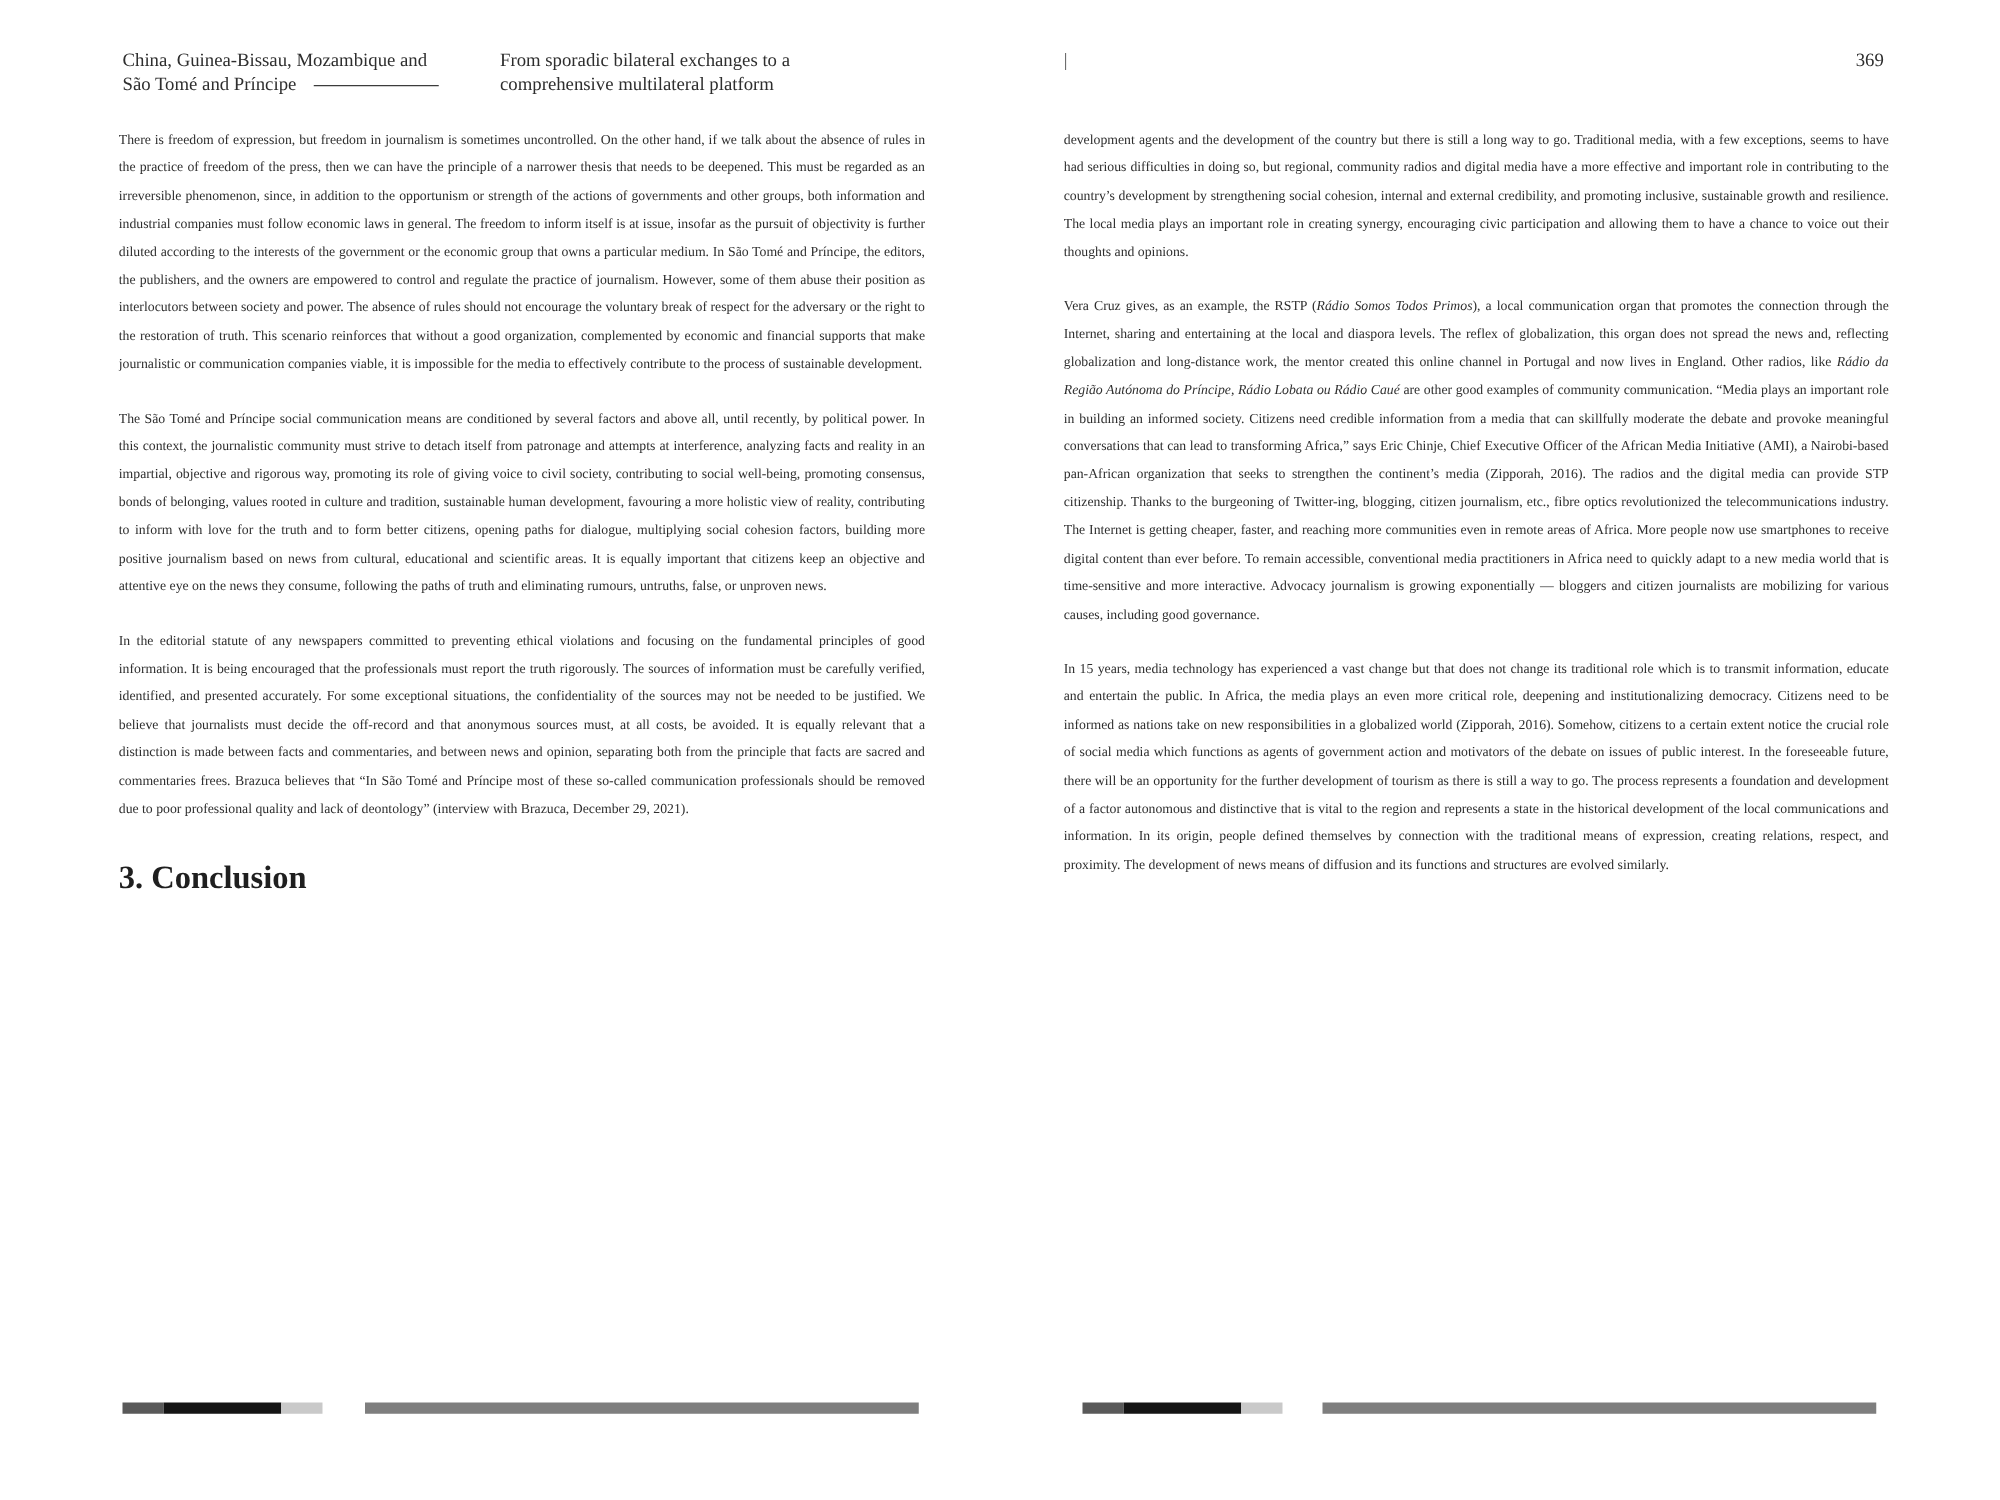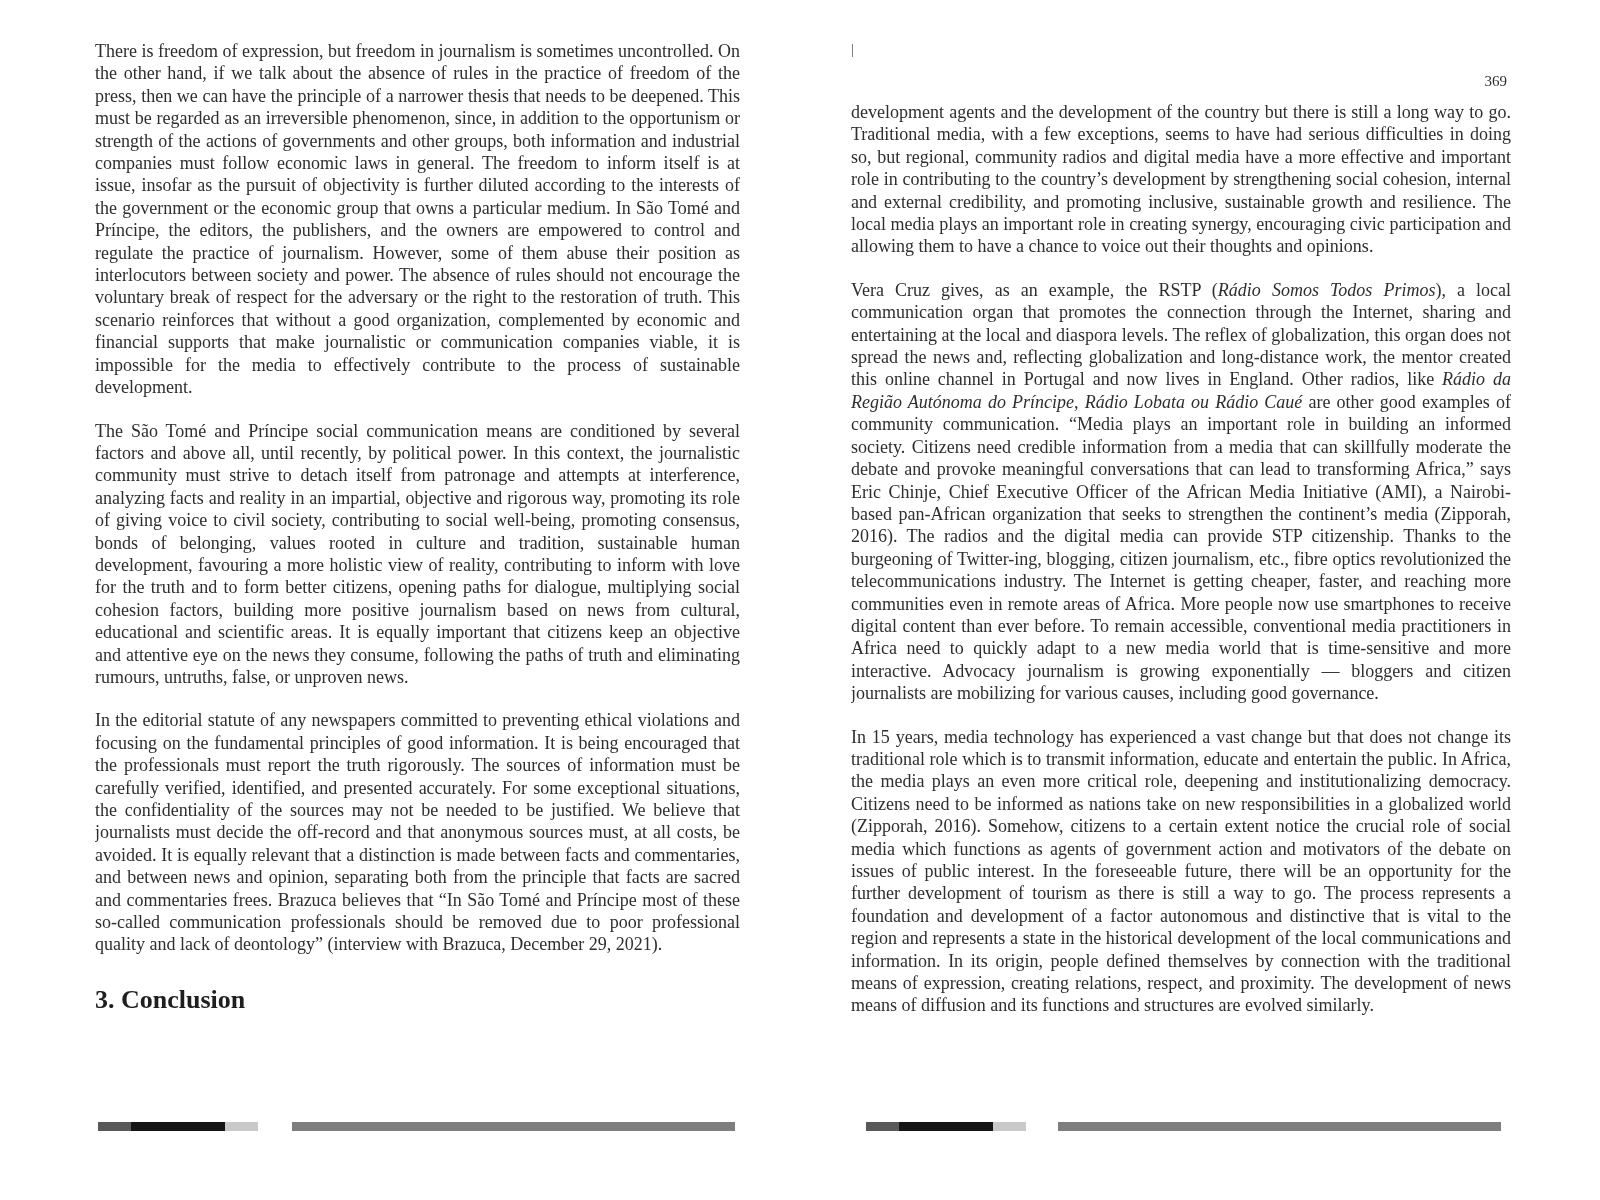--- a/index.html
+++ b/index.html
@@ -13,25 +13,25 @@
   .page-right{left:851px;width:660px;}
 
   
   .ph{position:relative;font-size:15px;line-height:19px;height:40px;margin-bottom:21px;}
   .ph .rtitle{position:absolute;left:3px;top:0;}
   .ph .rsub{position:absolute;left:305px;top:0;}
   .ph .rule{display:inline-block;width:100px;border-top:1.5px solid #3c3c3c;vertical-align:3px;margin-left:14px;}
   .ph-right{display:block;}
   .ph-right .sep{position:absolute;left:0;top:0;color:#555;}
   .ph-right .rtitle-r{position:absolute;left:16px;top:0;white-space:nowrap;}
-  .ph-right .pnum-right{position:absolute;right:4px;top:0;margin-top:32px;}
+  .ph-right .pnum-right{position:absolute;right:4px;top:0;}
 
   
   .bodytext p{
-    font-size:18px;line-height:22.4px;text-align:justify;
+    font-size:11px;line-height:22.4px;text-align:justify;
     margin:0 0 21px 0;
   }
   .bodytext p.cut{text-align-last:justify;margin-bottom:0;}
   h2.section{
     font-size:26px;font-weight:bold;margin:29px 0 27px 0;color:#1f1f1f;
   }
   em{font-style:italic;}
 
   
   .fbar{position:absolute;top:1122px;height:9px;}
@@ -41,20 +41,31 @@
   .fb-l-long{left:292px;width:443px;}
   .fb-r-dark{left:866px;width:33px;}
   .fb-r-black{left:899px;width:94px;}
   .fb-r-light{left:993px;width:33px;}
   .fb-r-long{left:1058px;width:443px;}
 </style>
 </head>
 <body>
 
 <section class="page page-left">
+  <header class="ph">
+
+    <div class="rtitle">
+      <span>China, Guinea-Bissau, Mozambique and</span><br>
+      <span>São Tomé and Príncipe</span><span class="rule"></span>
+    </div>
+    <div class="rsub">
+      <span>From sporadic bilateral exchanges to a</span><br>
+      <span>comprehensive multilateral platform</span>
+    </div>
+  </header>
   <div class="bodytext">
     <p>There is freedom of expression, but freedom in journalism is sometimes uncontrolled. On the other hand, if we talk about the absence of rules in the practice of freedom of the press, then we can have the principle of a narrower thesis that needs to be deepened. This must be regarded as an irreversible phenomenon, since, in addition to the opportunism or strength of the actions of governments and other groups, both information and industrial companies must follow economic laws in general. The freedom to inform itself is at issue, insofar as the pursuit of objectivity is further diluted according to the interests of the government or the economic group that owns a particular medium. In São Tomé and Príncipe, the editors, the publishers, and the owners are empowered to control and regulate the practice of journalism. However, some of them abuse their position as interlocutors between society and power. The absence of rules should not encourage the voluntary break of respect for the adversary or the right to the restoration of truth. This scenario reinforces that without a good organization, complemented by economic and financial supports that make journalistic or communication companies viable, it is impossible for the media to effectively contribute to the process of sustainable development.</p>
     <p>The São Tomé and Príncipe social communication means are conditioned by several factors and above all, until recently, by political power. In this context, the journalistic community must strive to detach itself from patronage and attempts at interference, analyzing facts and reality in an impartial, objective and rigorous way, promoting its role of giving voice to civil society, contributing to social well-being, promoting consensus, bonds of belonging, values rooted in culture and tradition, sustainable human development, favouring a more holistic view of reality, contributing to inform with love for the truth and to form better citizens, opening paths for dialogue, multiplying social cohesion factors, building more positive journalism based on news from cultural, educational and scientific areas. It is equally important that citizens keep an objective and attentive eye on the news they consume, following the paths of truth and eliminating rumours, untruths, false, or unproven news.</p>
     <p>In the editorial statute of any newspapers committed to preventing ethical violations and focusing on the fundamental principles of good information. It is being encouraged that the professionals must report the truth rigorously. The sources of information must be carefully verified, identified, and presented accurately. For some exceptional situations, the confidentiality of the sources may not be needed to be justified. We believe that journalists must decide the off-record and that anonymous sources must, at all costs, be avoided. It is equally relevant that a distinction is made between facts and commentaries, and between news and opinion, separating both from the principle that facts are sacred and commentaries frees. Brazuca believes that “In São Tomé and Príncipe most of these so-called communication professionals should be removed due to poor professional quality and lack of deontology” (interview with Brazuca, December 29, 2021).</p>
     <h2 class="section">3. Conclusion</h2>
   </div>
 </section>
 
 <section class="page page-right">
   <header class="ph ph-right">

